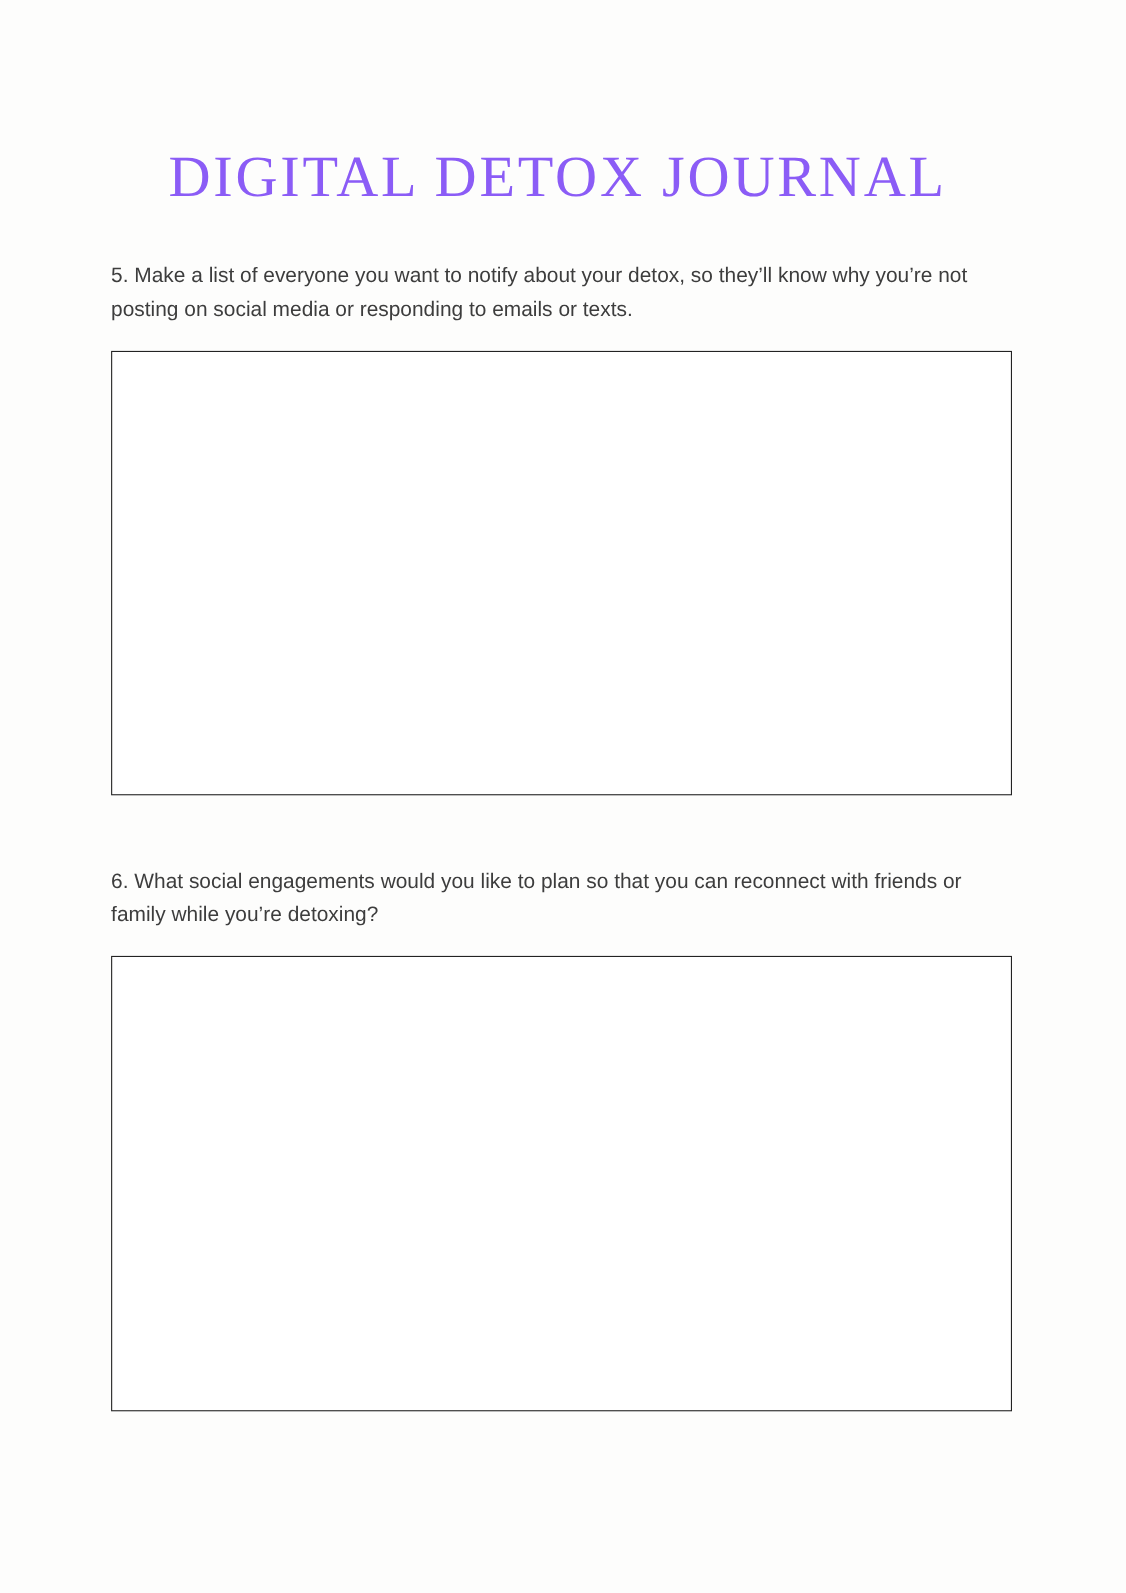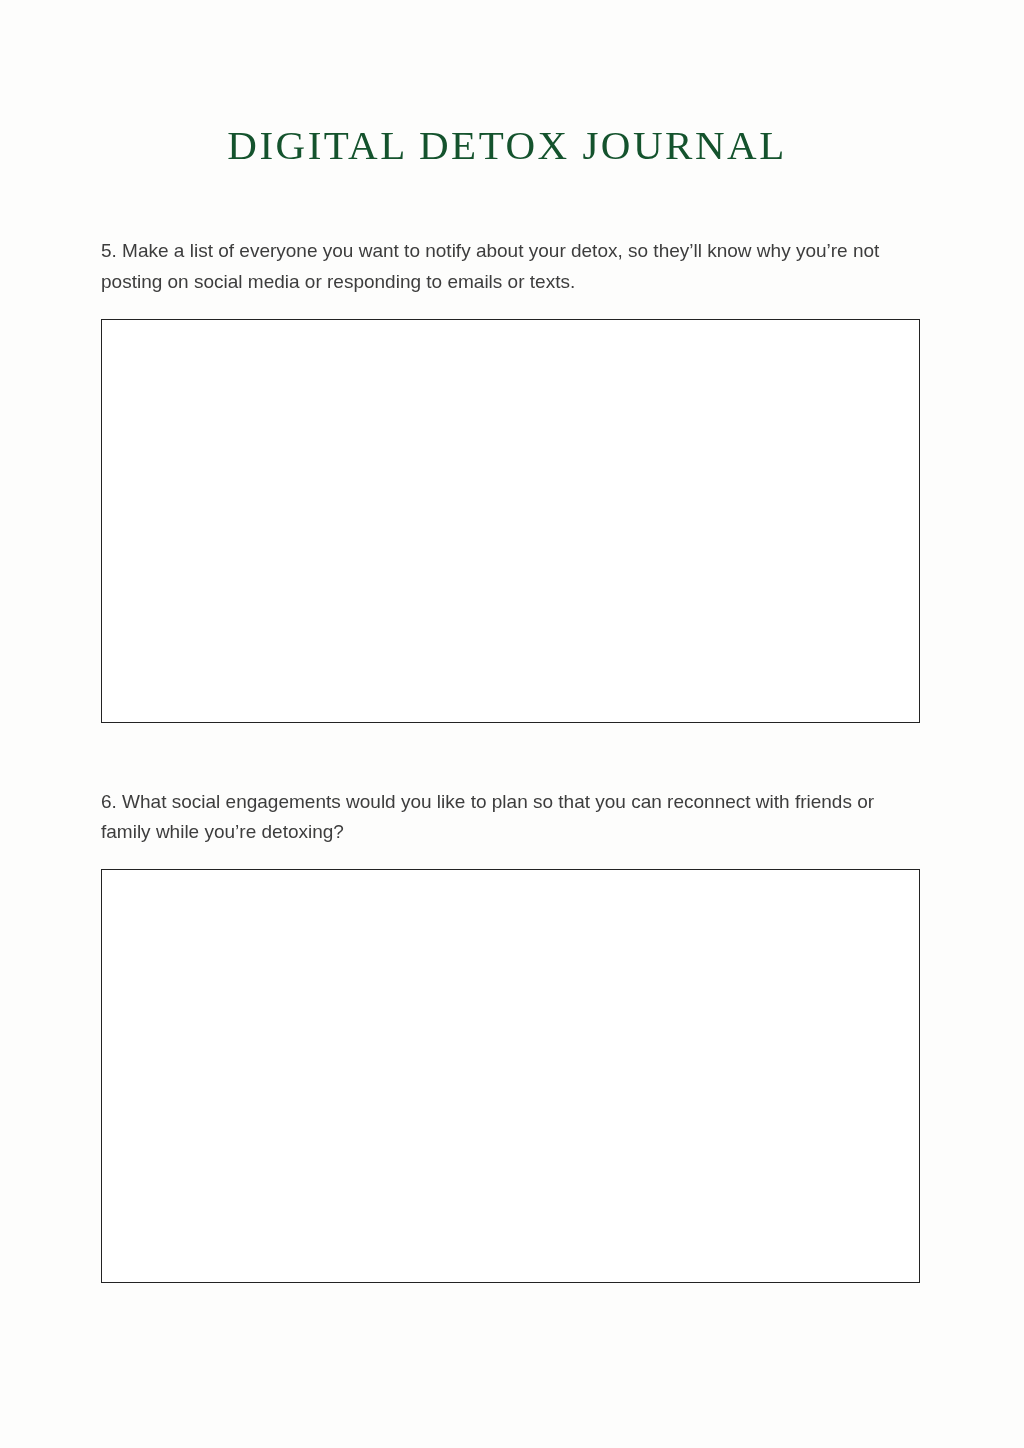--- a/index.html
+++ b/index.html
@@ -21,23 +21,23 @@
     background: #fdfdfc;
     box-sizing: border-box;
   }
   .title {
     position: absolute;
     left: 0;
     right: 10px;
     top: 96px;
     text-align: center;
     font-family: "Liberation Serif", "DejaVu Serif", serif;
-    font-size: 41px;
+    font-size: 53px;
     letter-spacing: 2.5px;
-    color: #14532d;
+    color: #8b5cf6;
     font-weight: 400;
     line-height: 1.1;
     white-space: nowrap;
   }
   .content {
     position: absolute;
     left: 101px;
     top: 236px;
     width: 822px;
   }

